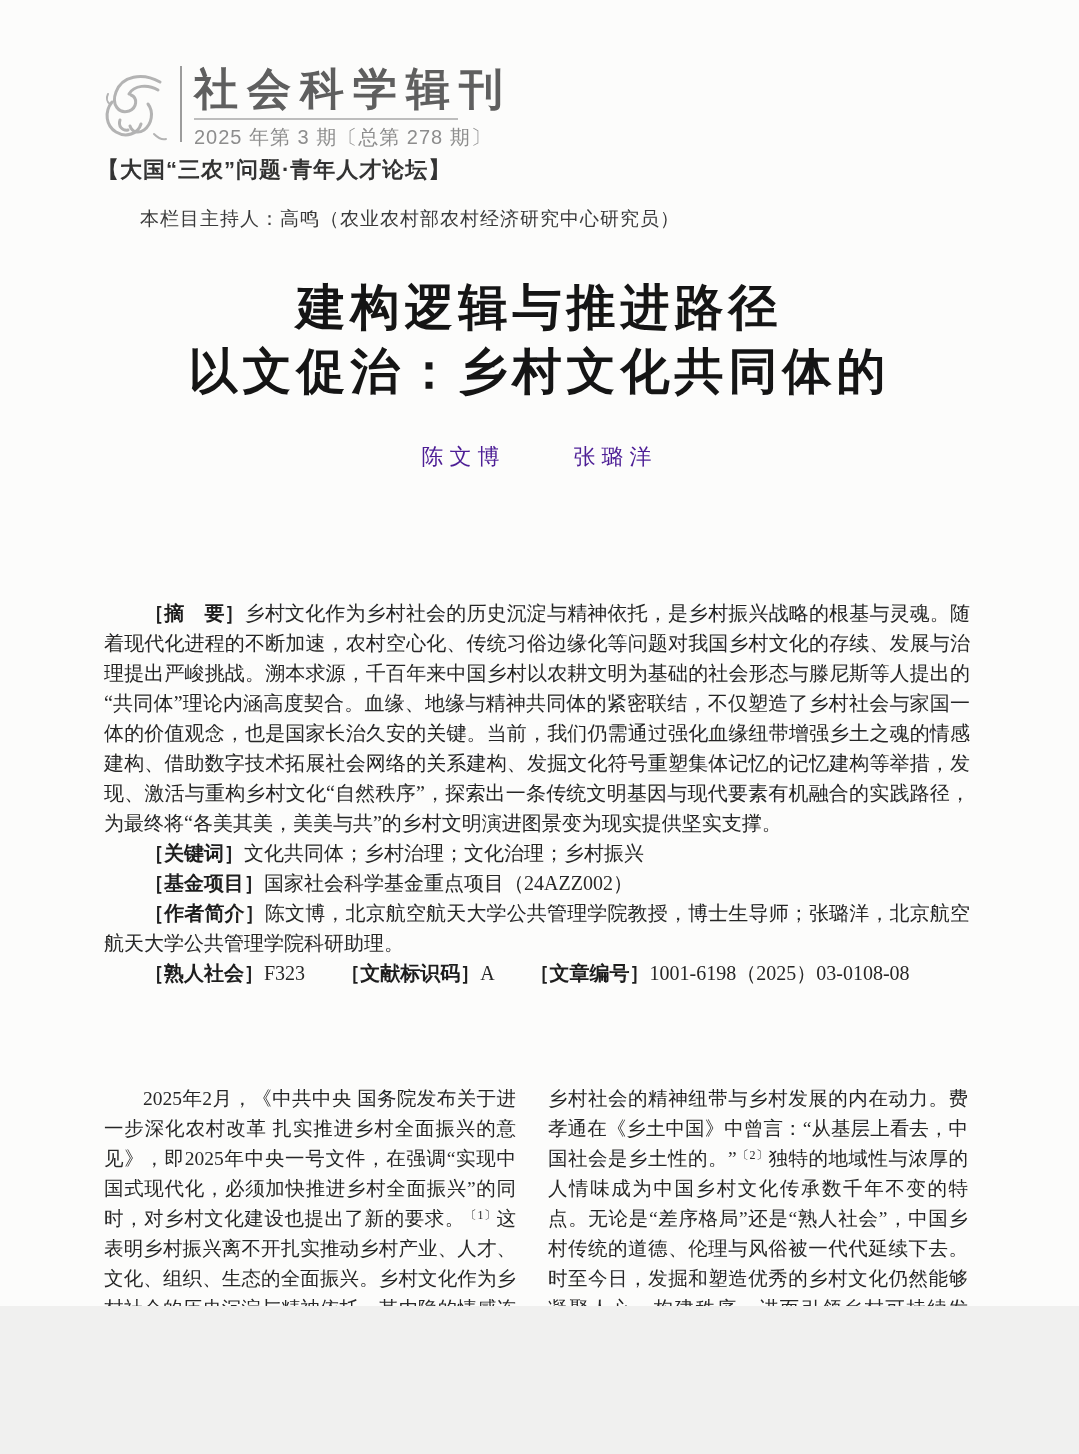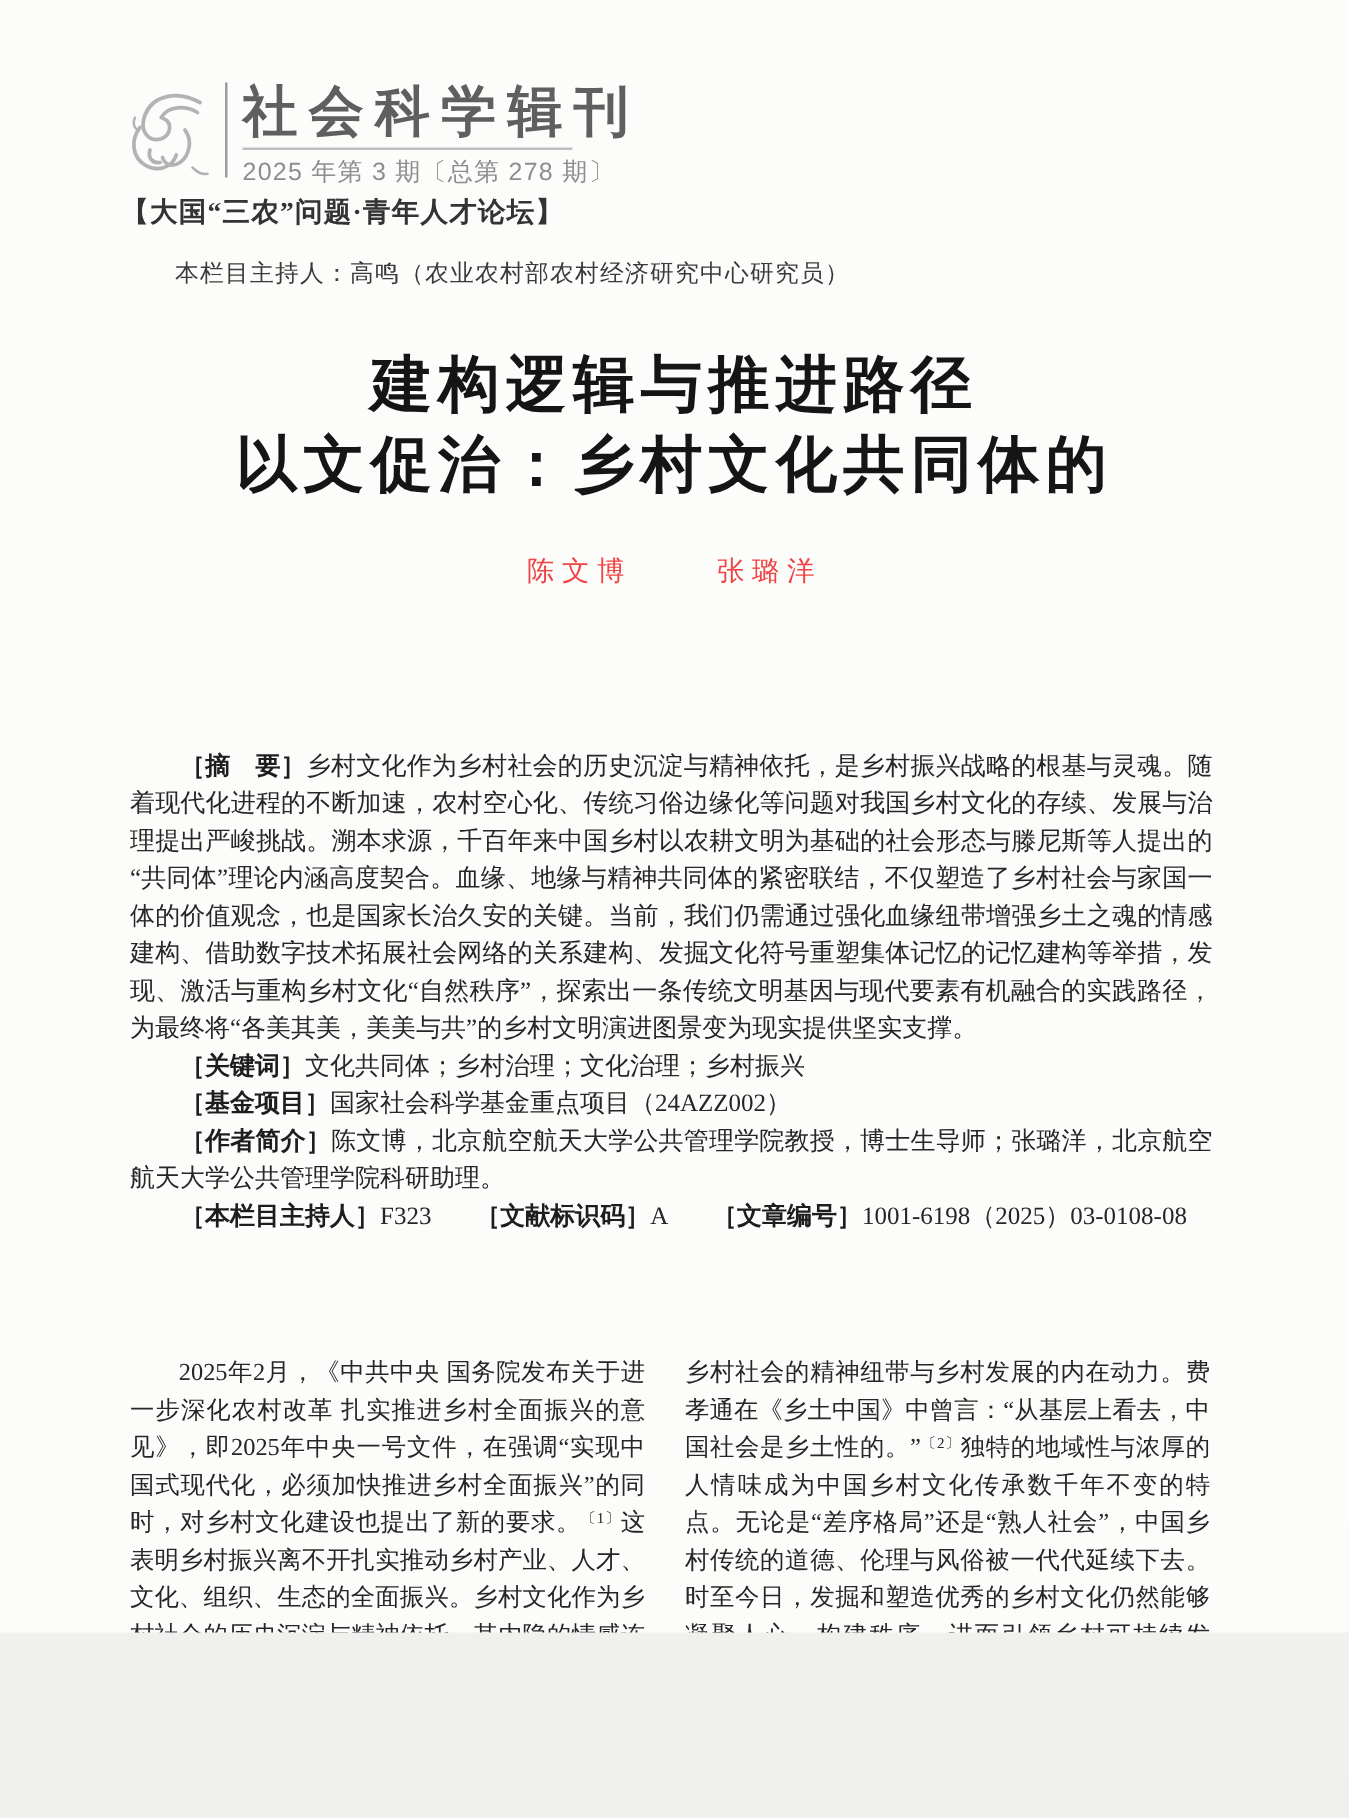--- a/index.html
+++ b/index.html
@@ -45,21 +45,21 @@
     font-size: 20px;
     letter-spacing: 1px;
     color: #8d8d8d;
     white-space: nowrap;
   }
 
   
   .section-header {
     position: absolute;
     top: 155px; left: 97px;
-    font-family: Liberation Serif, serif;
+    font-family: Liberation Sans, sans-serif;
     font-size: 22px;
     font-weight: 700;
     letter-spacing: 1px;
     color: #333;
   }
   .host-line {
     position: absolute;
     top: 206px; left: 140px;
     font-family: "Liberation Sans", "DejaVu Sans", sans-serif;
     font-size: 19px;
@@ -80,21 +80,21 @@
     color: #151515;
   }
   .authors {
     position: absolute;
     top: 442px; left: 0; width: 100%;
     display: flex;
     justify-content: center;
     gap: 68px;
     font-size: 22px;
     letter-spacing: 6px;
-    color: #ef4444;
+    color: #4c1d95;
   }
 
   
   .front-matter {
     position: absolute;
     top: 598px; left: 104px;
     width: 866px;
     font-size: 20px;
     line-height: 30px;
     text-align: justify;
@@ -181,21 +181,21 @@
     <p>
       <span class="fm-label">［关键词］</span><span>文化共同体；乡村治理；文化治理；乡村振兴</span>
     </p>
     <p>
       <span class="fm-label">［基金项目］</span><span>国家社会科学基金重点项目（24AZZ002）</span>
     </p>
     <p>
       <span class="fm-label">［作者简介］</span><span>陈文博，北京航空航天大学公共管理学院教授，博士生导师；张璐洋，北京航空航天大学公共管理学院科研助理。</span>
     </p>
     <p>
-      <span class="fm-label">［本栏目主持人］</span><span class="clc-gap">F323</span>
+      <span class="fm-label">［熟人社会］</span><span class="clc-gap">F323</span>
       <span class="fm-label">［文献标识码］</span><span class="clc-gap">A</span>
       <span class="fm-label">［文章编号］</span><span>1001-6198（2025）03-0108-08</span>
     </p>
   </section>
 
   <div class="body-col col-left">
     <p>
       <span>2025年2月，《中共中央 国务院发布关于进一步深化农村改革 扎实推进乡村全面振兴的意见》，即2025年中央一号文件，在强调“实现中国式现代化，必须加快推进乡村全面振兴”的同时，对乡村文化建设也提出了新的要求。</span><sup class="fnref">〔1〕</sup><span>这表明乡村振兴离不开扎实推动乡村产业、人才、文化、组织、生态的全面振兴。乡村文化作为乡村社会的历史沉淀与精神依托，其内隐的情感连接与价值认同，是乡村振兴战略的根基与灵魂。乡村文化不仅是中华民族传统文化的重要组成部分，也是</span>
     </p>
   </div>

